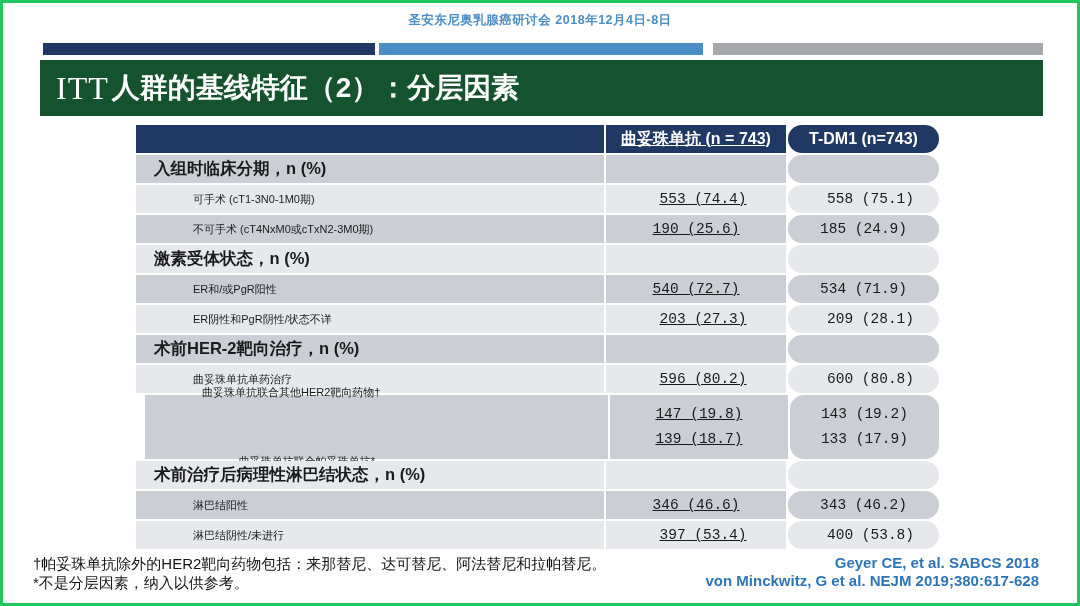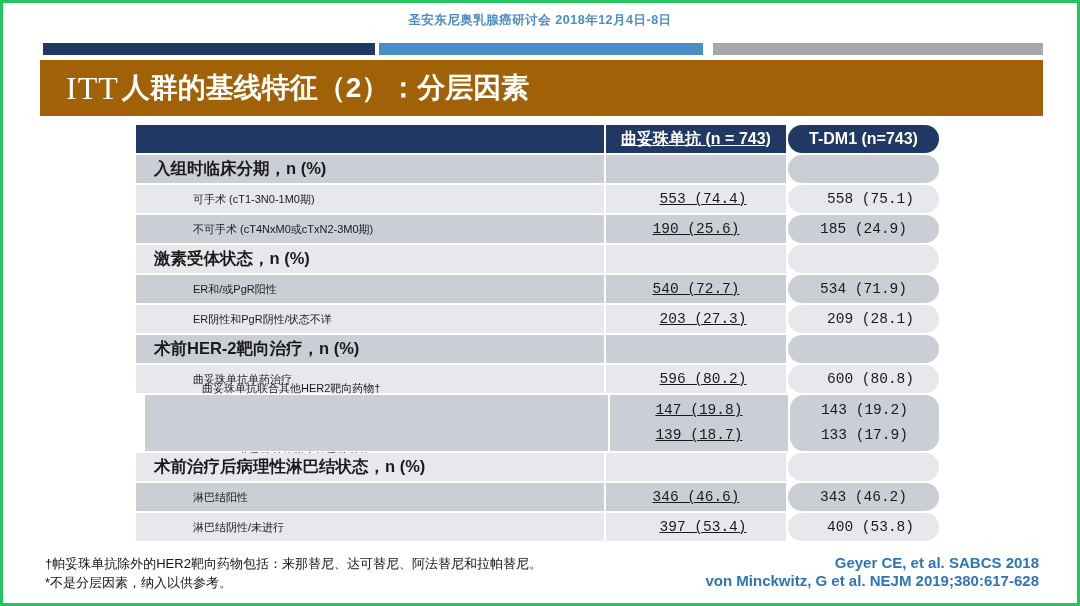--- a/index.html
+++ b/index.html
@@ -12,46 +12,46 @@
   .conf-header {
     position:absolute; top:9px; left:0; width:100%; text-align:center;
     color:#4b8ec5; font-size:12.5px; font-weight:bold; letter-spacing:.5px;
   }
   .bar { position:absolute; top:40px; height:12px; }
   .bar-navy { left:40px;  width:332px; background:#1f3864; }
   .bar-blue { left:376px; width:324px; background:#4b8ec5; }
   .bar-gray { left:710px; width:330px; background:#a6a8ab; }
   .title-bar {
     position:absolute; left:37px; top:57px; width:1003px; height:56px;
-    background:#a16207; color:#ffffff; display:flex; align-items:center;
-    padding-left:26px;
+    background:#14532d; color:#ffffff; display:flex; align-items:center;
+    padding-left:16px;
   }
   .title-prefix { font-family:"Liberation Serif","DejaVu Serif",serif; font-size:32px; font-weight:400; letter-spacing:1px; }
   .title-suffix { font-size:28px; font-weight:bold; margin-left:3px; }
 
   .table { position:absolute; left:133px; top:122px; width:803px; }
   .tr { display:flex; height:28px; margin-bottom:2px; }
-  .tr.double { height:56px;padding-left:9px; }
+  .tr.double { height:64px;padding-left:9px; }
   .td { border-right:2px solid #ffffff; display:flex; align-items:center; color:#1a1a1a; }
   .c1 { width:470px; }
   .c2 { width:182px; justify-content:center;text-decoration:underline; }
   .c3 { width:151px; justify-content:center; border-right:none;border-radius:14px; }
   .thead .td { background:#1f3864; color:#ffffff; font-weight:bold; font-size:16px; }
   .dark  .td { background:#cbced5; }
   .light .td { background:#e7e8ec;padding-left:14px; }
   .section .c1 { font-weight:bold; padding-left:18px; font-size:16.5px; }
   .item .c1 { padding-left:57px; font-size:11px; }
   .val { font-family:"Liberation Mono","DejaVu Sans Mono",monospace; font-size:14.5px; }
   .stack { display:flex; flex-direction:column; align-items:flex-start; justify-content:center; }
   .stack2 { display:flex; flex-direction:column; align-items:center; justify-content:center; }
   .stack > div, .stack2 > div { line-height:25px; }
   .subline { padding-left:30px;margin-top:44px; }
 
   .footnotes {
-    position:absolute; left:42px; top:551px; font-size:13px; color:#141414;
+    position:absolute; left:30px; top:551px; font-size:15px; color:#141414;
     line-height:19px;
   }
   .citation {
     position:absolute; right:38px; top:551px; text-align:right;
     color:#2e75b6; font-weight:bold; font-size:15px; line-height:17.5px;
   }
 </style>
 </head>
 <body>
 

